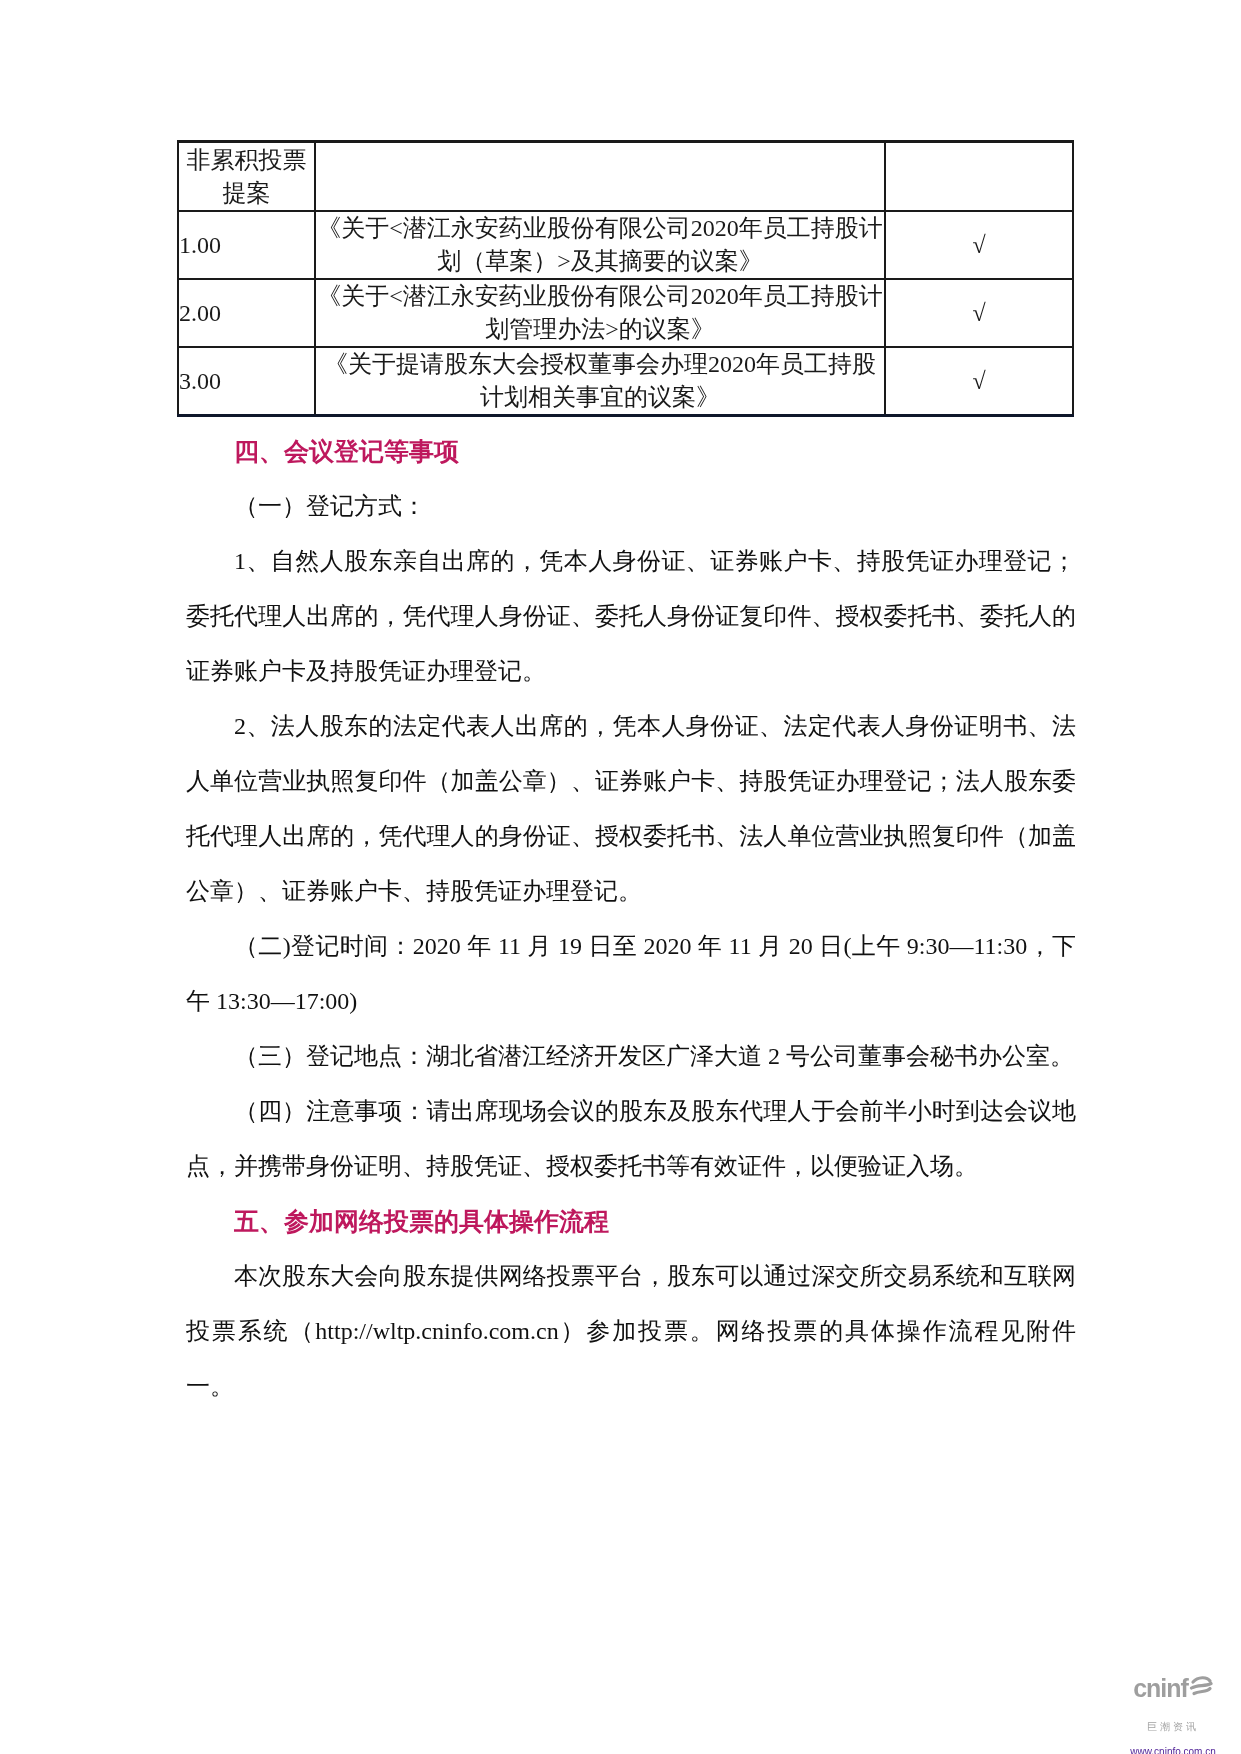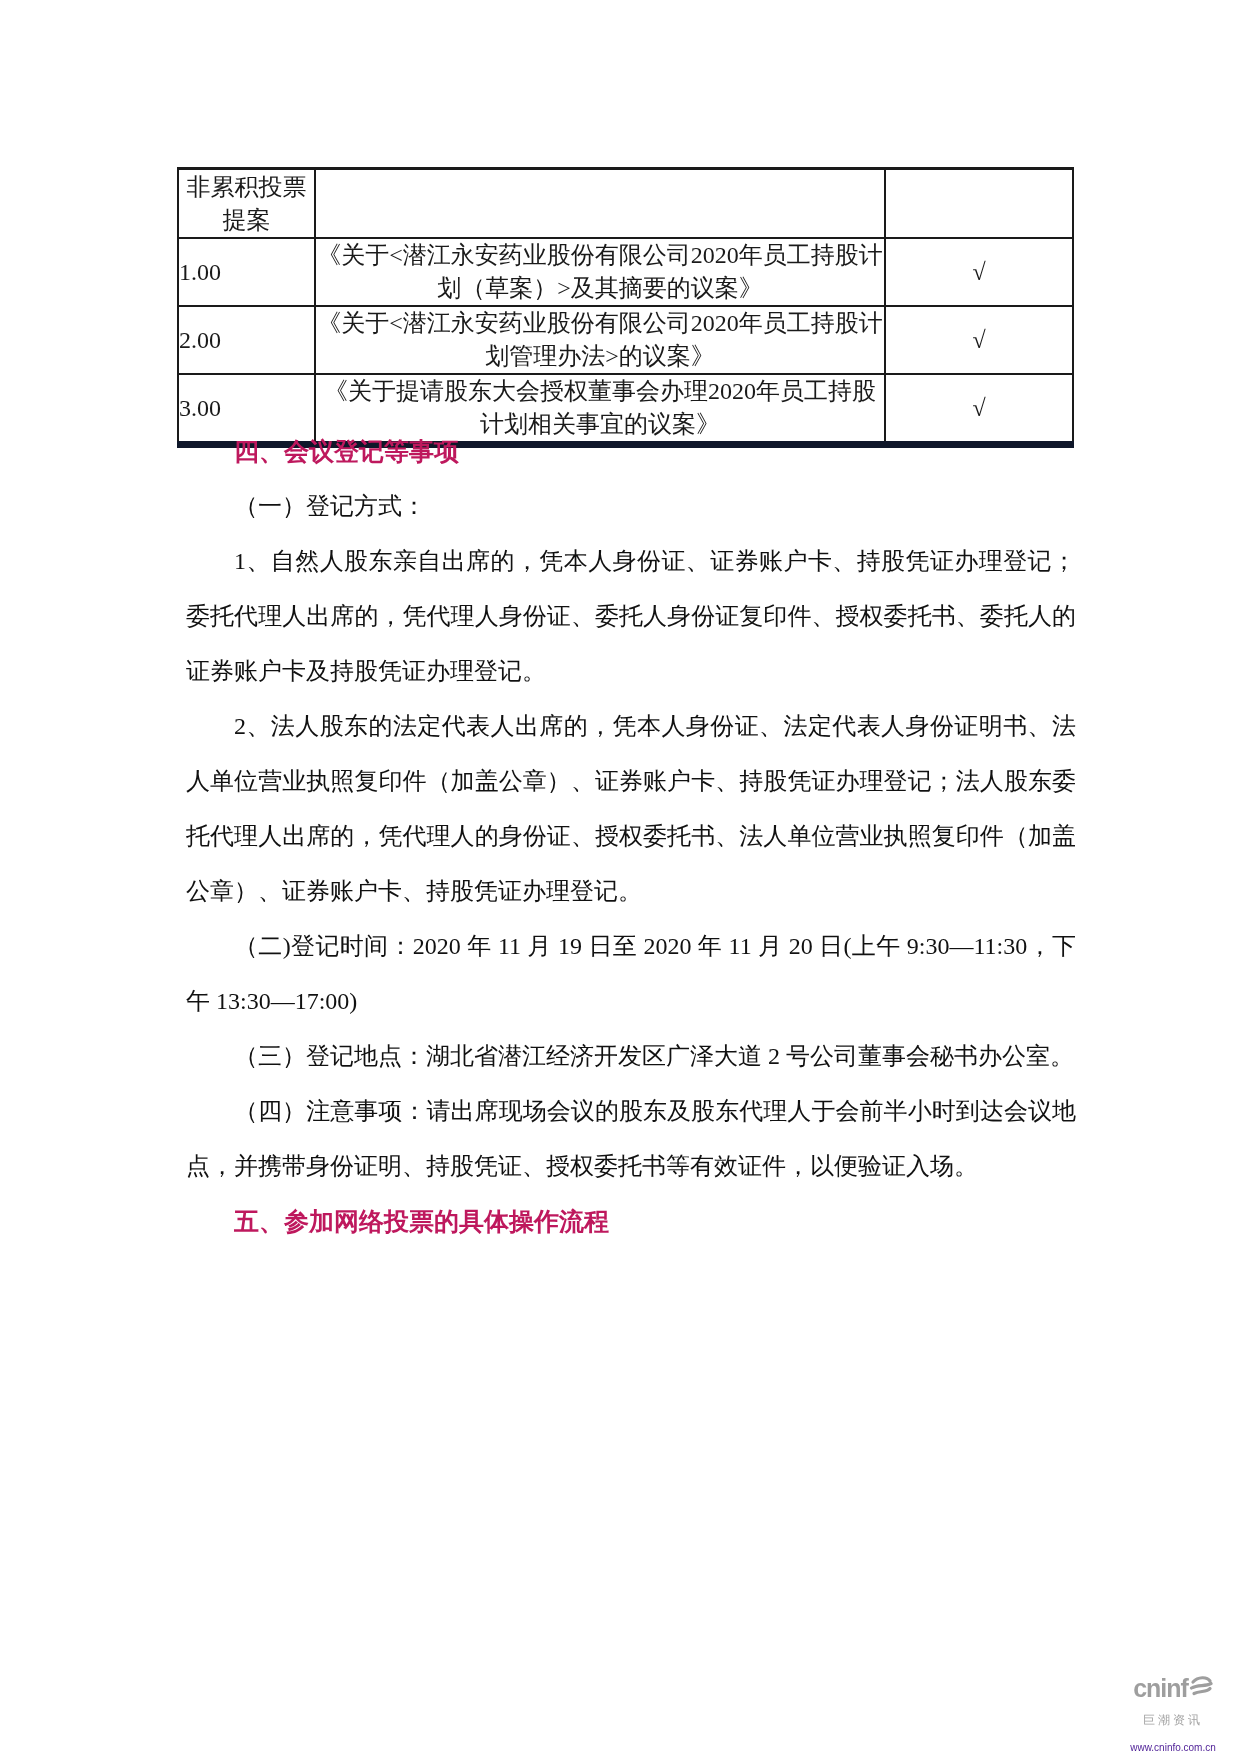--- a/index.html
+++ b/index.html
@@ -7,26 +7,26 @@
     position:relative;
     width:1241px;height:1754px;
     background:#ffffff;
     font-family:"Liberation Serif","DejaVu Serif",serif;
     color:#1a1a1a;
     overflow:hidden;
   }
   
   table.vote{
     position:absolute;
-    top:167px;left:177px;
+    top:140px;left:177px;
     width:889px;
     border-collapse:collapse;
     table-layout:fixed;
     border-top:3px solid #1a1a1a;
-    border-bottom:7px solid #0f172a;
+    border-bottom:3px solid #0f172a;
   }
   table.vote td{
     border:2px solid #1a1a1a;
     font-size:24px;
     line-height:33px;
     padding:0;
     vertical-align:middle;
   }
   td.c-no{width:135px;text-align:left;}
   td.c-prop{width:568px;text-align:center;padding:0 14px;}
@@ -63,21 +63,21 @@
     font-family:"Liberation Sans","DejaVu Sans",sans-serif;
     line-height:1.15;
   }
   .cninfo .brandline{
     display:flex;align-items:center;justify-content:center;gap:1px;
   }
   .cninfo .brand{
     font-size:25px;font-weight:bold;letter-spacing:-1px;color:#9e9e9e;
   }
   .cninfo .cn{
-    font-size:12px;letter-spacing:3px;color:#a3a3a3;margin-top:11px;
+    font-size:10px;letter-spacing:3px;color:#a3a3a3;margin-top:18px;
   }
   .cninfo .url{
     font-size:10px;color:#4c1d95;margin-top:14px;letter-spacing:0px;
   }
 </style>
 </head>
 <body>
 
 <div class="page">
 
@@ -108,20 +108,21 @@
 
   <div class="content">
     <h3>四、会议登记等事项</h3>
     <p>（一）登记方式：</p>
     <p>1、自然人股东亲自出席的，凭本人身份证、证券账户卡、持股凭证办理登记；委托代理人出席的，凭代理人身份证、委托人身份证复印件、授权委托书、委托人的证券账户卡及持股凭证办理登记。</p>
     <p>2、法人股东的法定代表人出席的，凭本人身份证、法定代表人身份证明书、法人单位营业执照复印件（加盖公章）、证券账户卡、持股凭证办理登记；法人股东委托代理人出席的，凭代理人的身份证、授权委托书、法人单位营业执照复印件（加盖公章）、证券账户卡、持股凭证办理登记。</p>
     <p>（二)登记时间：2020 年 11 月 19 日至 2020 年 11 月 20 日(上午 9:30—11:30，下午 13:30—17:00)</p>
     <p>（三）登记地点：湖北省潜江经济开发区广泽大道 2 号公司董事会秘书办公室。</p>
     <p>（四）注意事项：请出席现场会议的股东及股东代理人于会前半小时到达会议地点，并携带身份证明、持股凭证、授权委托书等有效证件，以便验证入场。</p>
     <h3>五、参加网络投票的具体操作流程</h3>
+    <p>本次股东大会向股东提供网络投票平台，股东可以通过深交所交易系统和互联网投票系统（http://wltp.cninfo.com.cn）参加投票。网络投票的具体操作流程见附件一。</p>
   </div>
 
   <div class="cninfo">
     <div class="brandline">
       <span class="brand">cninf</span>
       <span>
         <svg width="24" height="24" viewBox="0 0 24 24" aria-hidden="true">
           <g fill="none" stroke="#9e9e9e" stroke-width="3.2" stroke-linecap="round">
             <path d="M4 8 C 9 2.5, 18 2.5, 21 7"></path>
             <path d="M2.5 14 C 9 10, 16 13, 22 9.5"></path>

